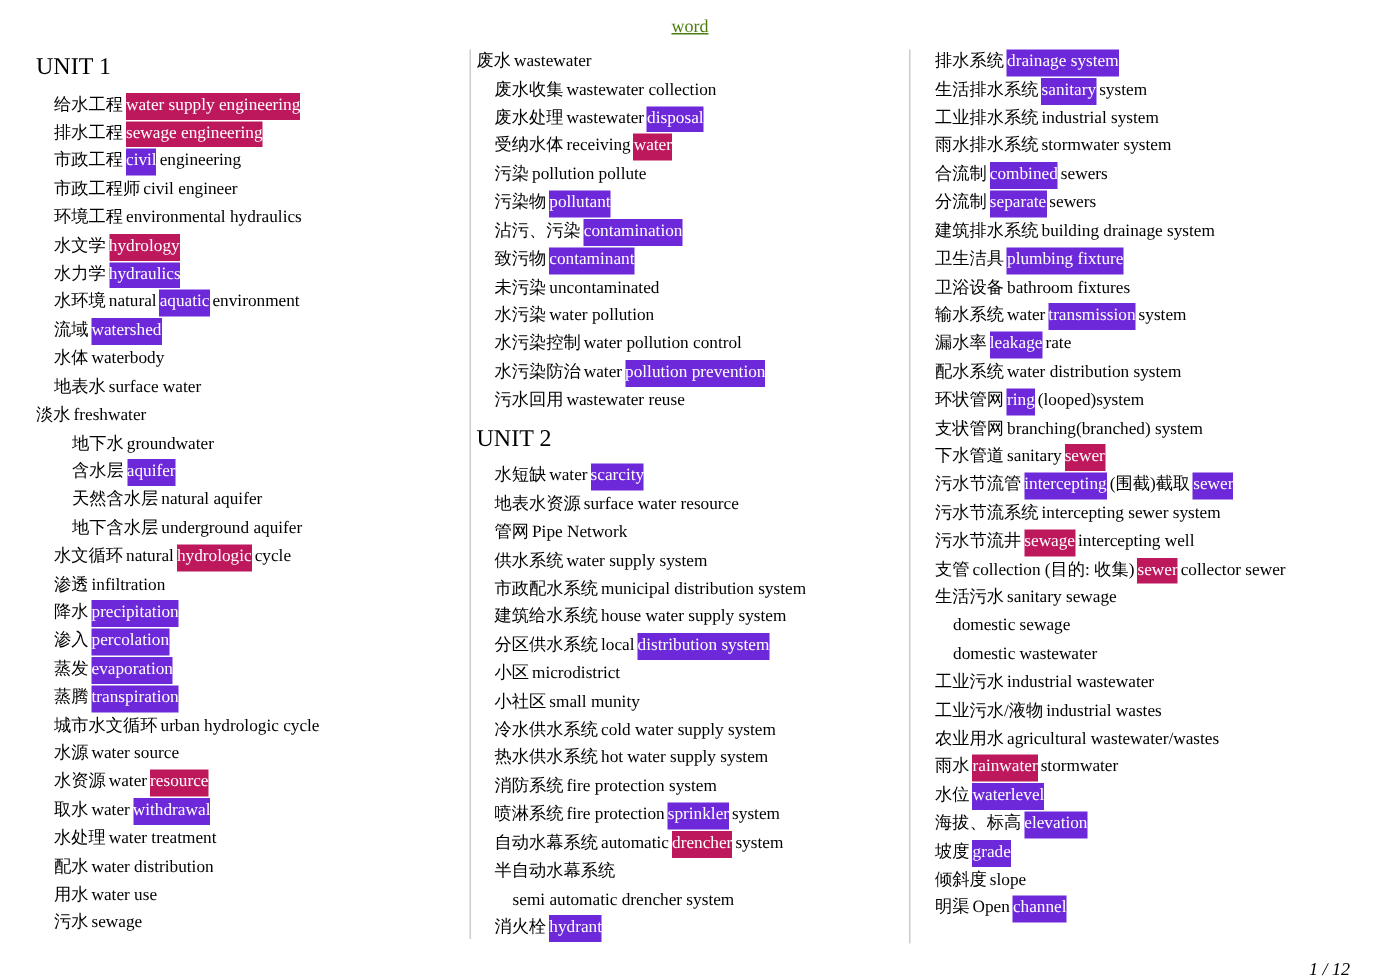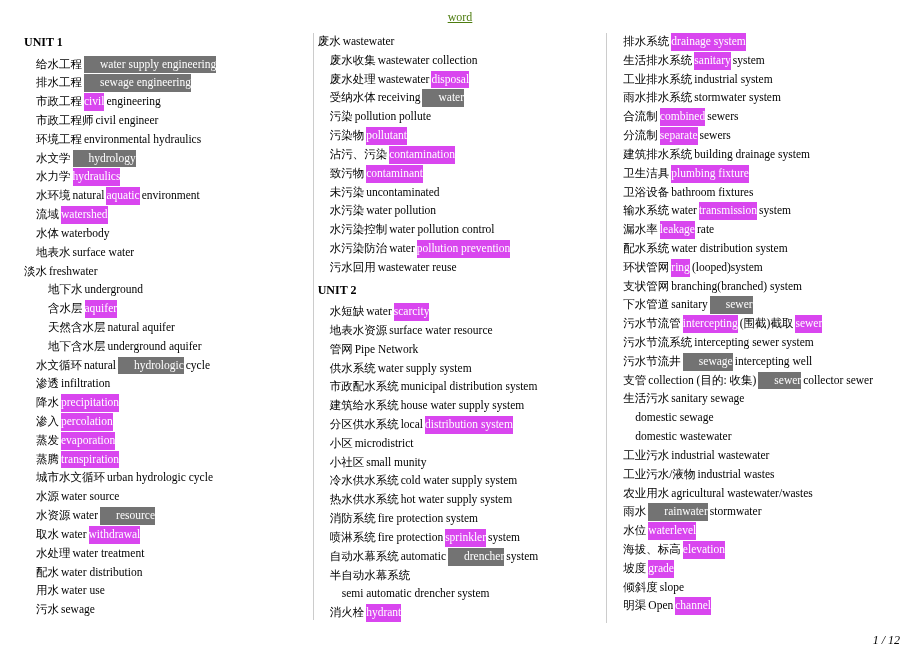--- a/index.html
+++ b/index.html
@@ -28,37 +28,37 @@
     .column {
       flex: 1;
       font-size: 11.5px;
       line-height: 1.55;
       padding: 0 4px;
     }
     .column:not(:last-child) {
       border-right: 1px solid #ccc;
     }
     .unit-header {
-      font-weight: bold;
+      font-weight: normal;
       margin-bottom: 4px;
-      font-size: 12px;
+      font-size: 16px;
     }
     .entry {
       display: flex;
       flex-wrap: wrap;
       align-items: baseline;
       gap: 2px;
       padding-left: 0;
       margin-bottom: 1px;
     }
     .entry.indent1 { padding-left: 12px; }
     .entry.indent2 { padding-left: 24px; }
     .zh { white-space: nowrap; }
-    .hl-green { background-color: #737373; color: #fff; padding-left: 16px; }
-    .hl-red { background-color: #d946ef; color: #fff; }
+    .hl-green { background-color: #be185d; color: #fff; }
+    .hl-red { background-color: #6d28d9; color: #fff; }
     .page-footer {
       text-align: right;
       margin-top: 10px;
       font-size: 12px;
       font-style: italic;
     }
   </style>
 </head>
 <body>
 
@@ -117,21 +117,21 @@
         <div class="entry indent1">
           <span class="zh">地表水</span>
           <span>surface water</span>
         </div>
         <div class="entry">
           <span class="zh">淡水</span>
           <span>freshwater</span>
         </div>
         <div class="entry indent2">
           <span class="zh">地下水</span>
-          <span>underground</span>
+          <span>groundwater</span>
         </div>
         <div class="entry indent2">
           <span class="zh">含水层</span>
           <span class="hl-red">aquifer</span>
         </div>
         <div class="entry indent2">
           <span class="zh">天然含水层</span>
           <span>natural aquifer</span>
         </div>
         <div class="entry indent2">

